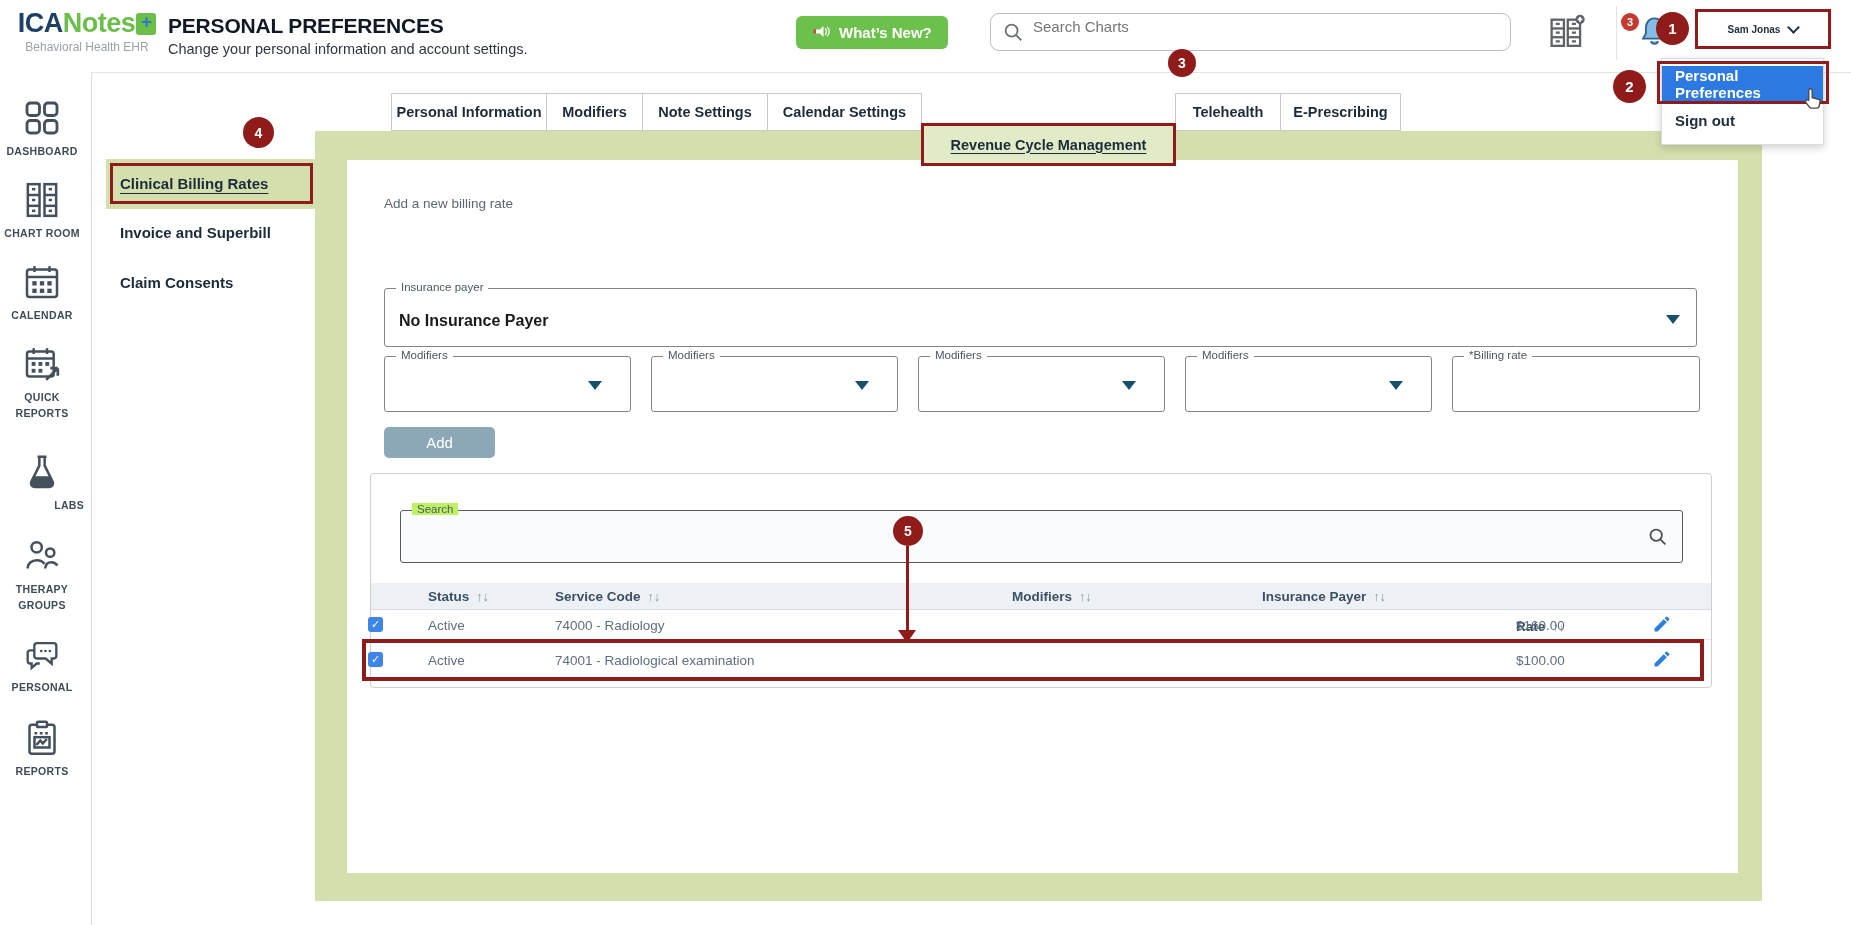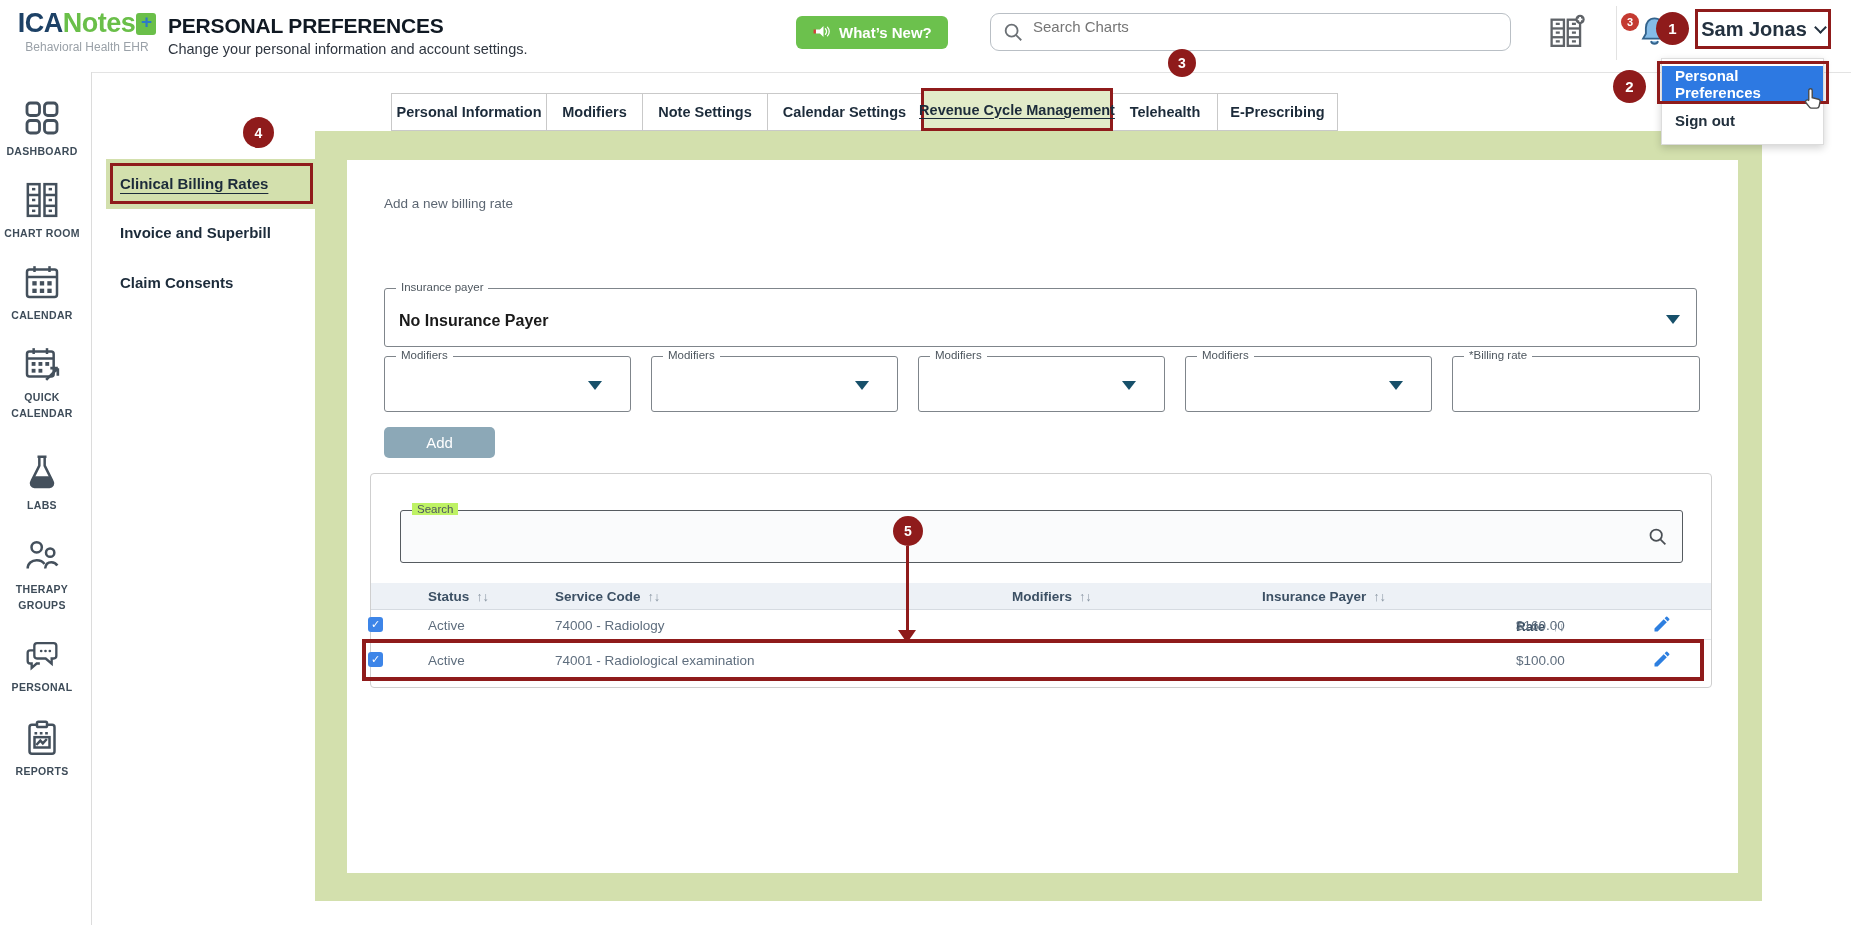--- a/index.html
+++ b/index.html
@@ -19,21 +19,21 @@
   .page-title { position:absolute; left:168px; top:14px; font-size:21px; font-weight:800; color:#10192­3; color:#101923; letter-spacing:-0.2px; }
   .page-subtitle { position:absolute; left:168px; top:41px; font-size:14.5px; color:#2f3640; }
   .whats-new { position:absolute; left:796px; top:16px; height:33px; padding:0 16px; background:#6cc14d; border-radius:6px; display:flex; align-items:center; gap:8px; color:#fff; font-size:15px; font-weight:bold; border:none; cursor:pointer; }
   .search-charts { position:absolute; left:990px; top:13px; width:521px; height:38px; }
   .search-charts input { width:100%; height:100%; border:1px solid #b9bfc5; border-radius:9px; padding:0 12px 12px 42px; font-size:15px; color:#3c4043; font-family:inherit; outline:none; background:#fff; }
   .search-charts .mag { position:absolute; left:12px; top:8px; }
   .icon-btn { position:absolute; background:none; border:none; cursor:pointer; }
   .v-div { position:absolute; left:1616px; top:6px; width:1px; height:54px; background:#e2e2e2; }
   .bell-badge { position:absolute; left:1621px; top:13px; width:18px; height:18px; border-radius:50%; background:#c43a31; color:#fff; font-size:11px; font-weight:bold; display:flex; align-items:center; justify-content:center; z-index:5; }
   .user-box { position:absolute; left:1695px; top:9px; width:136px; height:40px; border:3px solid #8f1b1b; display:flex; align-items:center; justify-content:center; gap:9px; background:#fff; cursor:pointer; }
-  .user-name { font-size:20px; font-weight:600; color:#23313f; }
+  .user-name { font-size:10px; font-weight:600; color:#23313f; }
   .chev { width:9px; height:9px; border-right:2px solid #23313f; border-bottom:2px solid #23313f; transform:rotate(45deg); margin-top:-4px; }
 
   
   .user-menu { position:absolute; left:1661px; top:58px; width:163px; background:#fff; border:1px solid #dcdcdc; box-shadow:0 3px 8px rgba(0,0,0,.18); z-index:40; padding:7px 0 6px 0; }
   .menu-item-hl { height:36px; background:#2d79e2; color:#fff; font-size:15px; font-weight:bold; display:flex; align-items:center; padding-left:13px; cursor:pointer; }
   .menu-item { height:36px; color:#22303d; font-size:15px; font-weight:bold; display:flex; align-items:center; padding-left:13px; cursor:pointer; }
   .menu-red-box { position:absolute; left:1657px; top:61px; width:172px; height:43px; border:3px solid #8f1b1b; z-index:45; pointer-events:none; }
   .hand-cursor { position:absolute; left:1799px; top:86px; z-index:60; }
 
   
@@ -220,23 +220,23 @@
           <line x1="3" y1="8.7" x2="19" y2="8.7"></line>
           <line x1="7" y1="2.5" x2="7" y2="6"></line>
           <line x1="15" y1="2.5" x2="15" y2="6"></line>
           <rect x="5.8" y="10.8" width="2.3" height="2.3" fill="#44505c" stroke="none"></rect>
           <rect x="9.9" y="10.8" width="2.3" height="2.3" fill="#44505c" stroke="none"></rect>
           <rect x="14" y="10.8" width="2.3" height="2.3" fill="#44505c" stroke="none"></rect>
           <rect x="5.8" y="14.9" width="2.3" height="2.3" fill="#44505c" stroke="none"></rect>
           <rect x="9.9" y="14.9" width="2.3" height="2.3" fill="#44505c" stroke="none"></rect>
           <path d="M14.5 21.5l7-7M21.5 14.5v4.5M21.5 14.5H17" stroke-width="1.6"></path>
         </svg>
-      <div class="side-label">QUICK CALENDAR</div>
-    </div>
-    <div class="side-item" style="top:380px;">
+      <div class="side-label">QUICK REPORTS</div>
+    </div>
+    <div class="side-item" style="top:380px;text-align:right;">
       <svg width="40" height="40" viewBox="0 0 24 24" fill="none" stroke="#44505c" stroke-width="1.5">
           <path d="M9.3 2.8h5.4M10.4 2.8v5.4L5.7 17.6a2.2 2.2 0 0 0 2 3.4h8.6a2.2 2.2 0 0 0 2-3.4L13.6 8.2V2.8"></path>
           <path d="M7.4 15.3h9.2l1.5 2.9a1.3 1.3 0 0 1-1.2 1.9H7.1a1.3 1.3 0 0 1-1.2-1.9z" fill="#44505c"></path>
         </svg>
       <div class="side-label">LABS</div>
     </div>
     <div class="side-item" style="top:464px;">
       <svg width="40" height="40" viewBox="0 0 24 24" fill="none" stroke="#44505c" stroke-width="1.5">
           <circle cx="8.8" cy="6.8" r="3.1"></circle>
           <path d="M3.4 19.5c0-3 2.4-5 5.4-5 2 0 3.8.9 4.7 2.3"></path>
@@ -274,21 +274,21 @@
   <div class="submenu-item submenu-active" style="top:175px;">Clinical Billing Rates</div>
   <div class="cbr-red-box"></div>
   <div class="submenu-item" style="top:224px;">Invoice and Superbill</div>
   <div class="submenu-item" style="top:274px;">Claim Consents</div>
 
   <div class="tabs">
     <div class="tab" style="width:156px;">Personal Information</div>
     <div class="tab" style="width:97px;">Modifiers</div>
     <div class="tab" style="width:126px;">Note Settings</div>
     <div class="tab" style="width:155px;">Calendar Settings</div>
-    <div class="tab tab-active" style="width:192px;">Revenue Cycle Management</div>
+    <div class="tab tab-active" style="width:255px;margin-top:35px;">Revenue Cycle Management</div>
     <div class="tab" style="width:106px;">Telehealth</div>
     <div class="tab" style="width:121px;">E-Prescribing</div>
   </div>
 
   <div class="section-label">Add a new billing rate</div>
 
 
   <div class="ofield" style="left:384px; top:288px; width:1313px; height:59px;">
     <span class="olabel">Insurance payer</span>
     <span class="oval oval-bold">No Insurance Payer</span>

